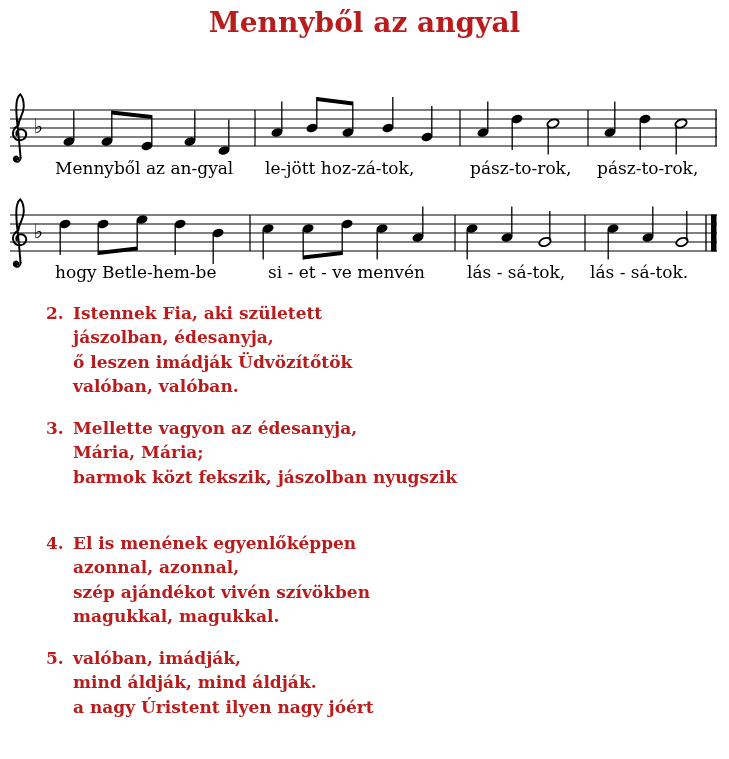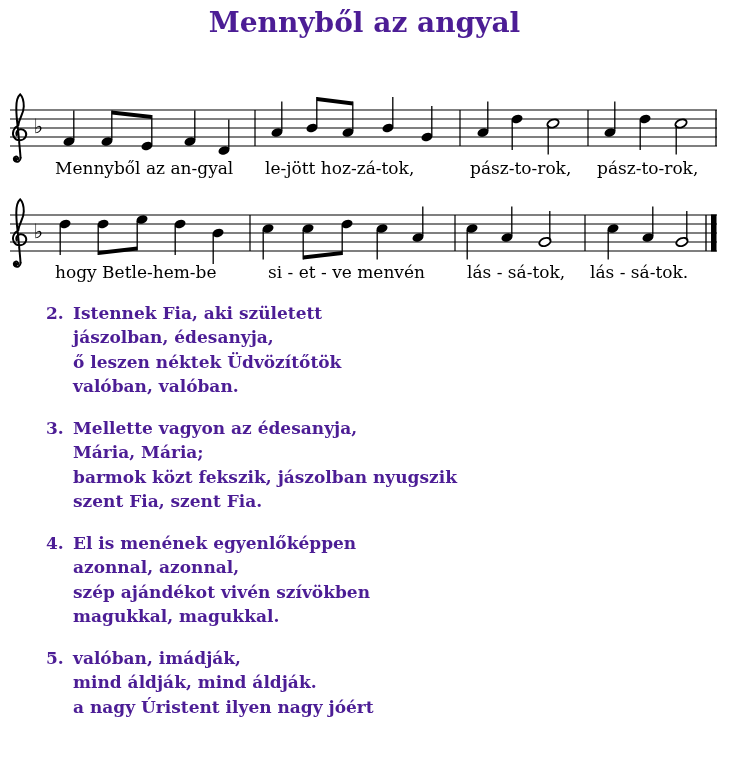--- a/index.html
+++ b/index.html
@@ -1,17 +1,17 @@
 <!DOCTYPE html>
 <html><head>
 <meta charset="utf-8">
 <style>
   html,body { margin:0; padding:0; background:#fff; }
   .page {
-    position:relative; width:729px; height:759px; background:#ffffff; color:#4c1d95;
+    position:relative; width:729px; height:759px; background:#ffffff; color:#b91c1c;
     font-family:"DejaVu Serif", serif; overflow:hidden;
   }
   .title {
     position:absolute; top:6px; left:0; width:729px; text-align:center;
     font-size:28px; font-weight:bold;
   }
   svg.system { position:absolute; left:0; width:729px; height:90px; }
   #sys0 { top:90px; }
   #sys1 { top:195px; }
   .verse { position:absolute; left:46px; display:flex; font-size:17px; line-height:24.3px; }
@@ -135,31 +135,30 @@
       <text x="268" y="83" class="lyr">si - et - ve menvén</text>
       <text x="467" y="83" class="lyr">lás - sá-tok,</text>
       <text x="590" y="83" class="lyr">lás - sá-tok.</text>
     </svg>
   <div id="verses">
       <div class="verse" style="top: 301px;">
         <span class="vnum">2.</span>
         <div class="vlines">
           <div>Istennek Fia, aki született</div>
           <div>jászolban, édesanyja,</div>
-          <div>ő leszen néktek Üdvözítőtök</div>
+          <div>ő leszen imádják Üdvözítőtök</div>
           <div>valóban, valóban.</div>
         </div>
       </div>
       <div class="verse" style="top: 416px;">
         <span class="vnum">3.</span>
         <div class="vlines">
           <div>Mellette vagyon az édesanyja,</div>
           <div>Mária, Mária;</div>
           <div>barmok közt fekszik, jászolban nyugszik</div>
-          <div>szent Fia, szent Fia.</div>
         </div>
       </div>
       <div class="verse" style="top: 531px;">
         <span class="vnum">4.</span>
         <div class="vlines">
           <div>El is menének egyenlőképpen</div>
           <div>azonnal, azonnal,</div>
           <div>szép ajándékot vivén szívökben</div>
           <div>magukkal, magukkal.</div>
         </div>

